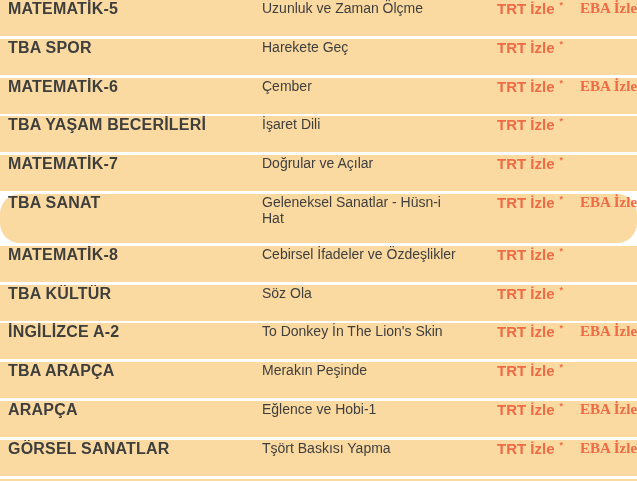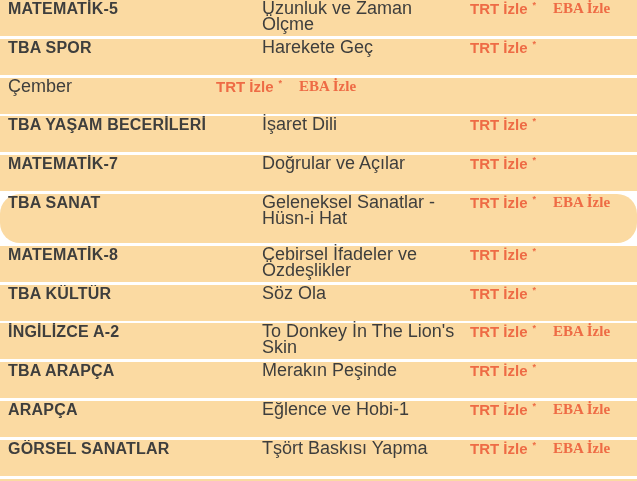--- a/index.html
+++ b/index.html
@@ -34,36 +34,36 @@
     font-size: 16px;
     font-weight: 700;
     letter-spacing: 0.2px;
     color: var(--text-dark, #3e3e3d);
     white-space: nowrap;
     overflow: hidden;
   }
   .topic {
     width: 200px;
     flex: 0 0 200px;
-    font-size: 18px;
+    font-size: 14px;
     line-height: 16px;
     font-weight: 400;
     color: var(--text-dark, #3e3e3d);
   }
   .watch {
     font-size: 15px;
     font-weight: 700;
     color: var(--link-orange, #ee6b45);
     white-space: nowrap;
     cursor: pointer;
   }
   .watch-trt {
     width: 83px;
     flex: 0 0 83px;
-    margin-left: 8px;
+    margin-left: 35px;
   }
   .watch-eba { flex: 0 0 auto; font-family: Liberation Serif, serif; }
   .mark {
     font-size: 9px;
     font-weight: 700;
     vertical-align: super;
     margin-left: 5px;
     color: var(--link-orange, #ee6b45);
   }
 </style>
@@ -80,20 +80,21 @@
   </div>
 
   <div class="row">
     <div class="course">TBA SPOR</div>
     <div class="topic">Harekete Geç</div>
     <div class="watch watch-trt"><span>TRT İzle</span><span class="mark">*</span></div>
 
   </div>
 
   <div class="row">
+    <div class="course">MATEMATİK-6</div>
     <div class="topic">Çember</div>
     <div class="watch watch-trt"><span>TRT İzle</span><span class="mark">*</span></div>
     <div class="watch watch-eba"><span>EBA İzle</span></div>
   </div>
 
   <div class="row">
     <div class="course">TBA YAŞAM BECERİLERİ</div>
     <div class="topic">İşaret Dili</div>
     <div class="watch watch-trt"><span>TRT İzle</span><span class="mark">*</span></div>
 

